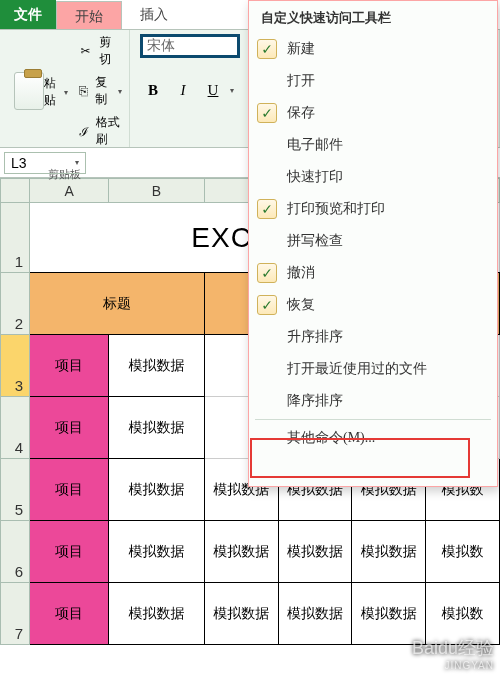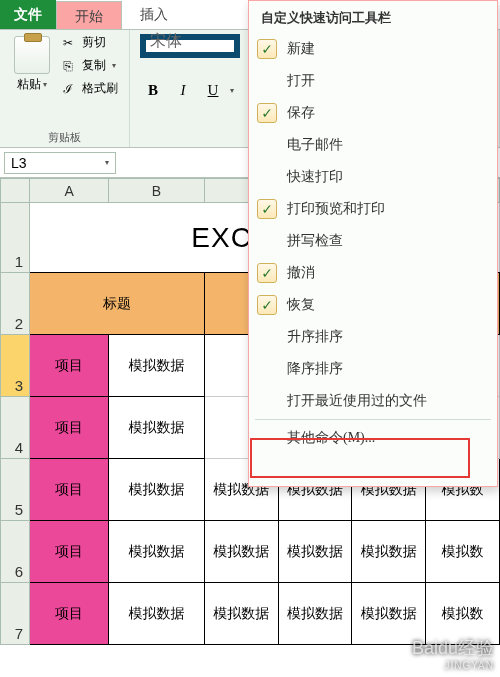--- a/index.html
+++ b/index.html
@@ -8,42 +8,42 @@
 
 .ribbon-tabs { background: #fff; height: 30px; display: flex; border-bottom: 1px solid #b6c4ba; }
 .tab { padding: 6px 18px 4px; font-size: 14px; color: #444; cursor: pointer; }
 .tab.file { background: #1f8e3b; color: #fff; padding: 6px 14px; font-weight: bold; }
 .tab.active { background: #fca5a5; border: 1px solid #b6c4ba; border-bottom: none; margin-top: 1px; }
 
 .ribbon-content { background: #eef5ef; height: 118px; display: flex; align-items: stretch; border-bottom: 1px solid #b6c4ba; }
 .rg { border-right: 1px solid #d0ddd3; padding: 4px 10px 2px; display: flex; flex-direction: column; justify-content: space-between; }
 .rg-clip { width: 130px; }
 .clip-body { display: flex; gap: 6px; }
-.paste-btn { display: flex; flex-direction: column; align-items: center; cursor: pointer; padding: 2px 4px; border-radius: 3px; }
+.paste-btn { display: flex; flex-direction: row; align-items: center; cursor: pointer; padding: 2px 4px; border-radius: 3px; }
 .paste-ico { width: 36px; height: 38px; background: linear-gradient(#fff,#e8f1e9); border: 1px solid #b6c4ba; border-radius: 3px; position: relative; }
 .paste-ico::before { content: ""; position: absolute; top: -4px; left: 9px; width: 16px; height: 7px; background: #c7a14a; border: 1px solid #9b7d34; border-radius: 2px; }
 .paste-lbl { font-size: 12px; margin-top: 2px; display: flex; align-items: center; gap: 2px; }
 .clip-col { display: flex; flex-direction: column; gap: 6px; font-size: 12px; }
 .small-cmd { display: flex; align-items: center; gap: 6px; cursor: pointer; }
 .rg-title { text-align: center; font-size: 11px; color: #555; margin-top: 19px; }
 .chev { font-size: 8px; color: #555; }
 .mini-ico { width: 16px; height: 16px; display: inline-flex; align-items: center; justify-content: center; font-size: 12px; }
 
 .rg-font { flex: 1; }
 .font-row1 { display: flex; gap: 4px; margin-bottom: 8px; }
-.font-combo { border: 6px solid #0c4a6e; background: #fff; height: 24px; width: 100px; display: flex; align-items: flex-end; padding: 0 4px; font-size: 16px; color: #666; }
+.font-combo { border: 3px solid #0c4a6e; background: #fff; height: 24px; width: 100px; display: flex; align-items: center; padding: 0 4px; font-size: 14px; color: #666; }
 .font-biurow { display: flex; gap: 4px; }
 .biu { width: 26px; height: 24px; border: 1px solid transparent; display: flex; align-items: center; justify-content: center; font-size: 15px; cursor: pointer; font-family: Georgia, serif; }
 .biu.b { font-weight: bold; }
 .biu.i { font-style: italic; }
 .biu.u { text-decoration: underline; }
 
 
 .name-area { height: 30px; display: flex; align-items: center; border-bottom: 1px solid #b6c4ba; }
-.name-box { margin: 2px 4px; border: 1px solid #abc0af; height: 22px; width: 112px; display: flex; align-items: center; padding: 0 6px; font-size: 14px; justify-content: space-between; }
+.name-box { margin: 2px 4px; border: 1px solid #abc0af; height: 22px; width: 82px; display: flex; align-items: center; padding: 0 6px; font-size: 14px; justify-content: space-between; }
 
 
 .grid { border-collapse: collapse; }
 .col-hdr td { border: 1px solid #a9bdb1; background: #e9efe6; height: 24px; text-align: center; font-size: 14px; color: #333; }
 .col-hdr .corner { background: #e9efe6; }
 .row-hdr { border: 1px solid #a9bdb1; background: #e9efe6; width: 32px; text-align: right; padding: 0 6px 2px 0; font-size: 15px; color: #333; vertical-align: bottom; }
 .row-hdr.sel { background: #fbd56b; }
 .cell { border: 1.5px solid #000; text-align: center; font-size: 14px; height: 62px; font-family: "SimSun"; }
 .cell.title { background: #f4b56b; font-weight: 500; }
 .cell.proj { background: #ec4899; }
@@ -229,25 +229,25 @@
       <div class="qat-item">
         <span class="qat-check on">✓</span>
         <span>恢复</span>
       </div>
       <div class="qat-item">
         <span class="qat-check"></span>
         <span>升序排序</span>
       </div>
       <div class="qat-item">
         <span class="qat-check"></span>
+        <span>打开最近使用过的文件</span>
+      </div>
+      <div class="qat-item">
+        <span class="qat-check"></span>
         <span>降序排序</span>
-      </div>
-      <div class="qat-item">
-        <span class="qat-check"></span>
-        <span>打开最近使用过的文件</span>
       </div>
     </div>
   <div class="qat-sep"></div>
   <div class="qat-item">
     <span class="qat-check"></span>
     <span>其他命令(M)...</span>
   </div>
   <div class="qat-item">
     <span class="qat-check"></span>
   </div>

